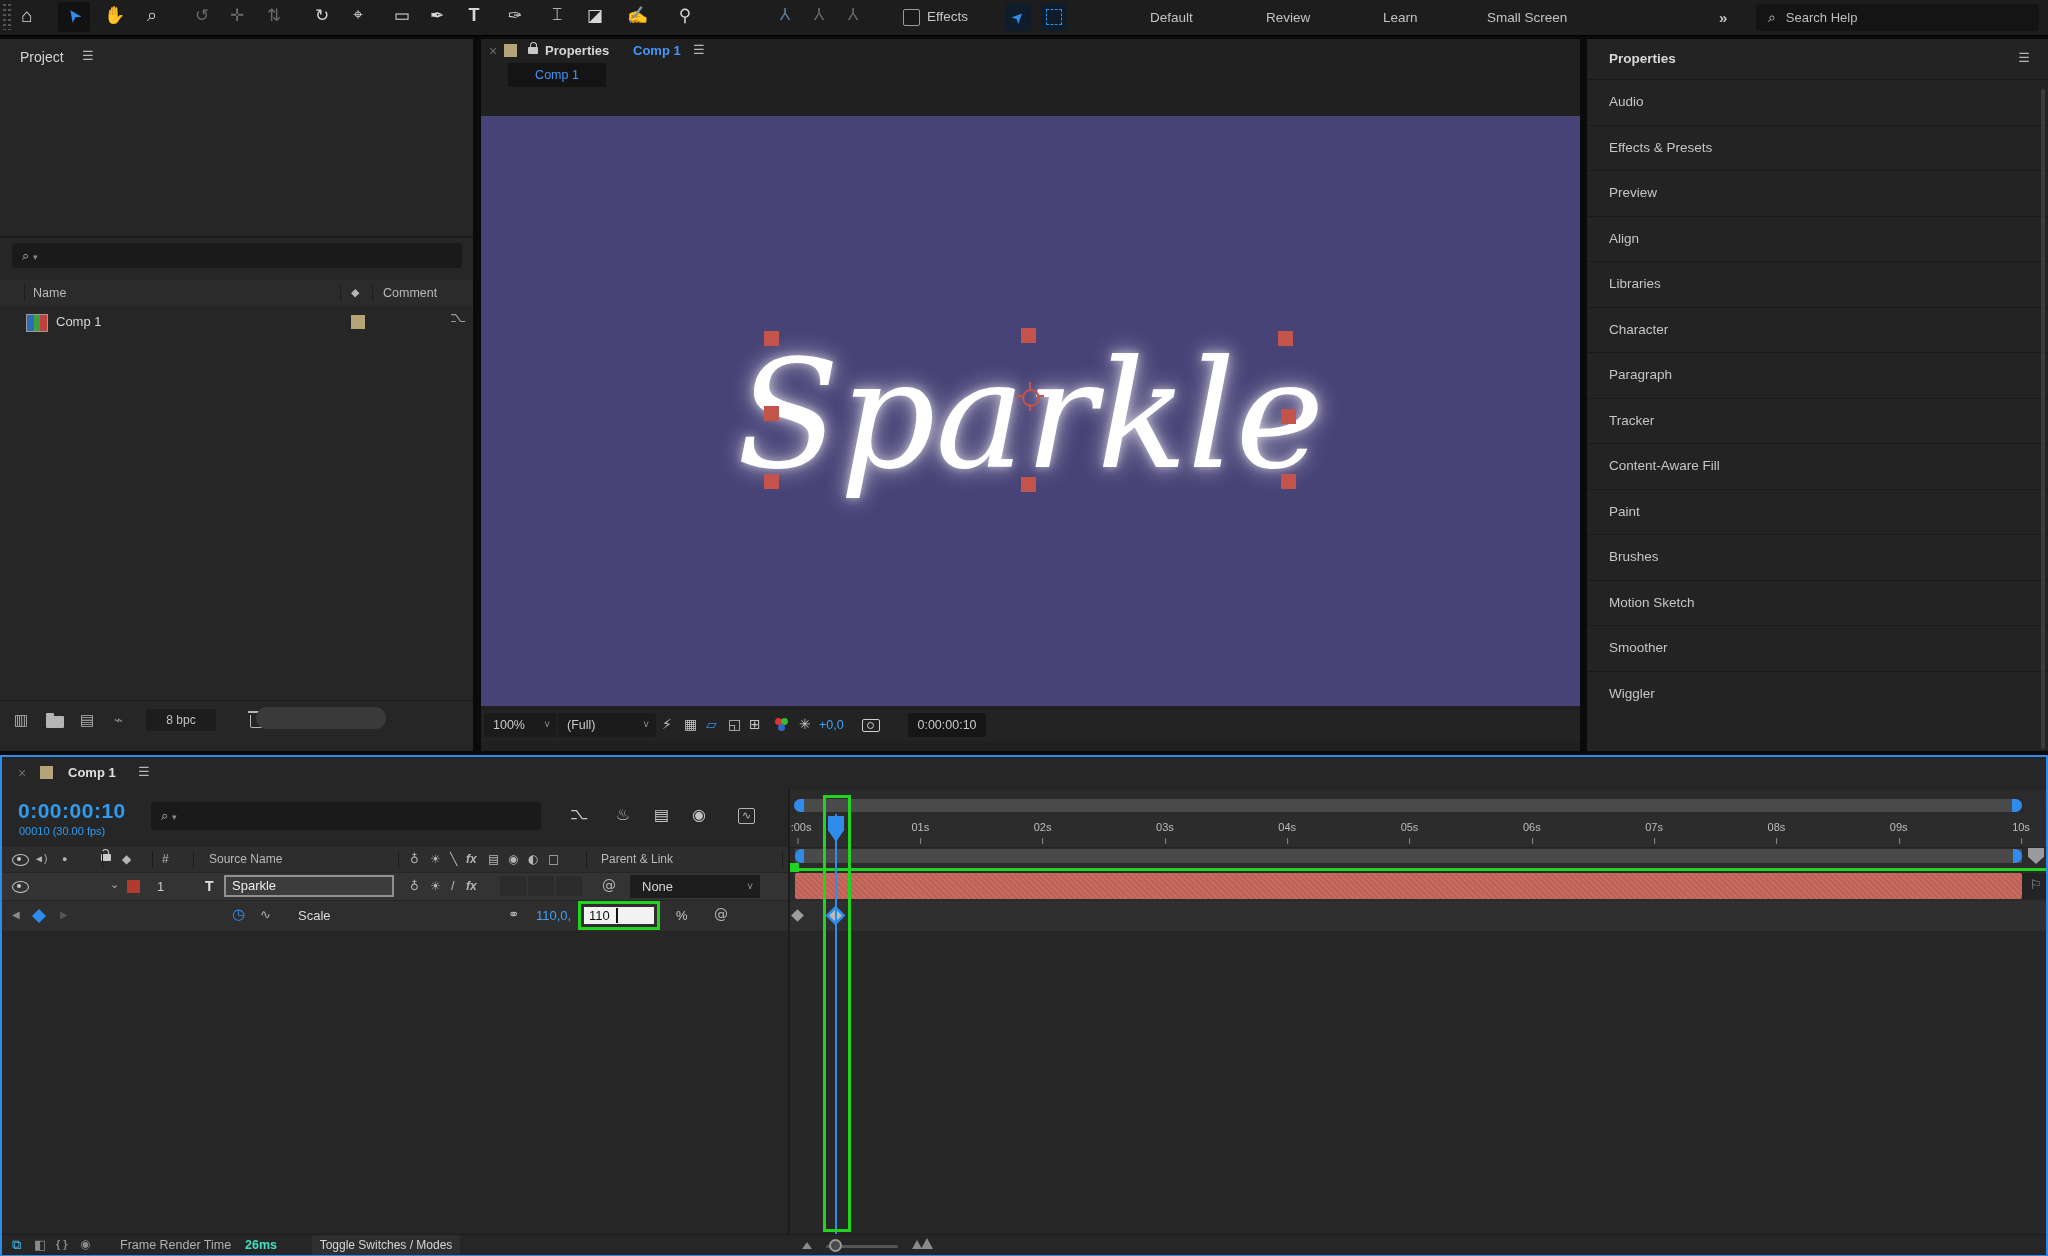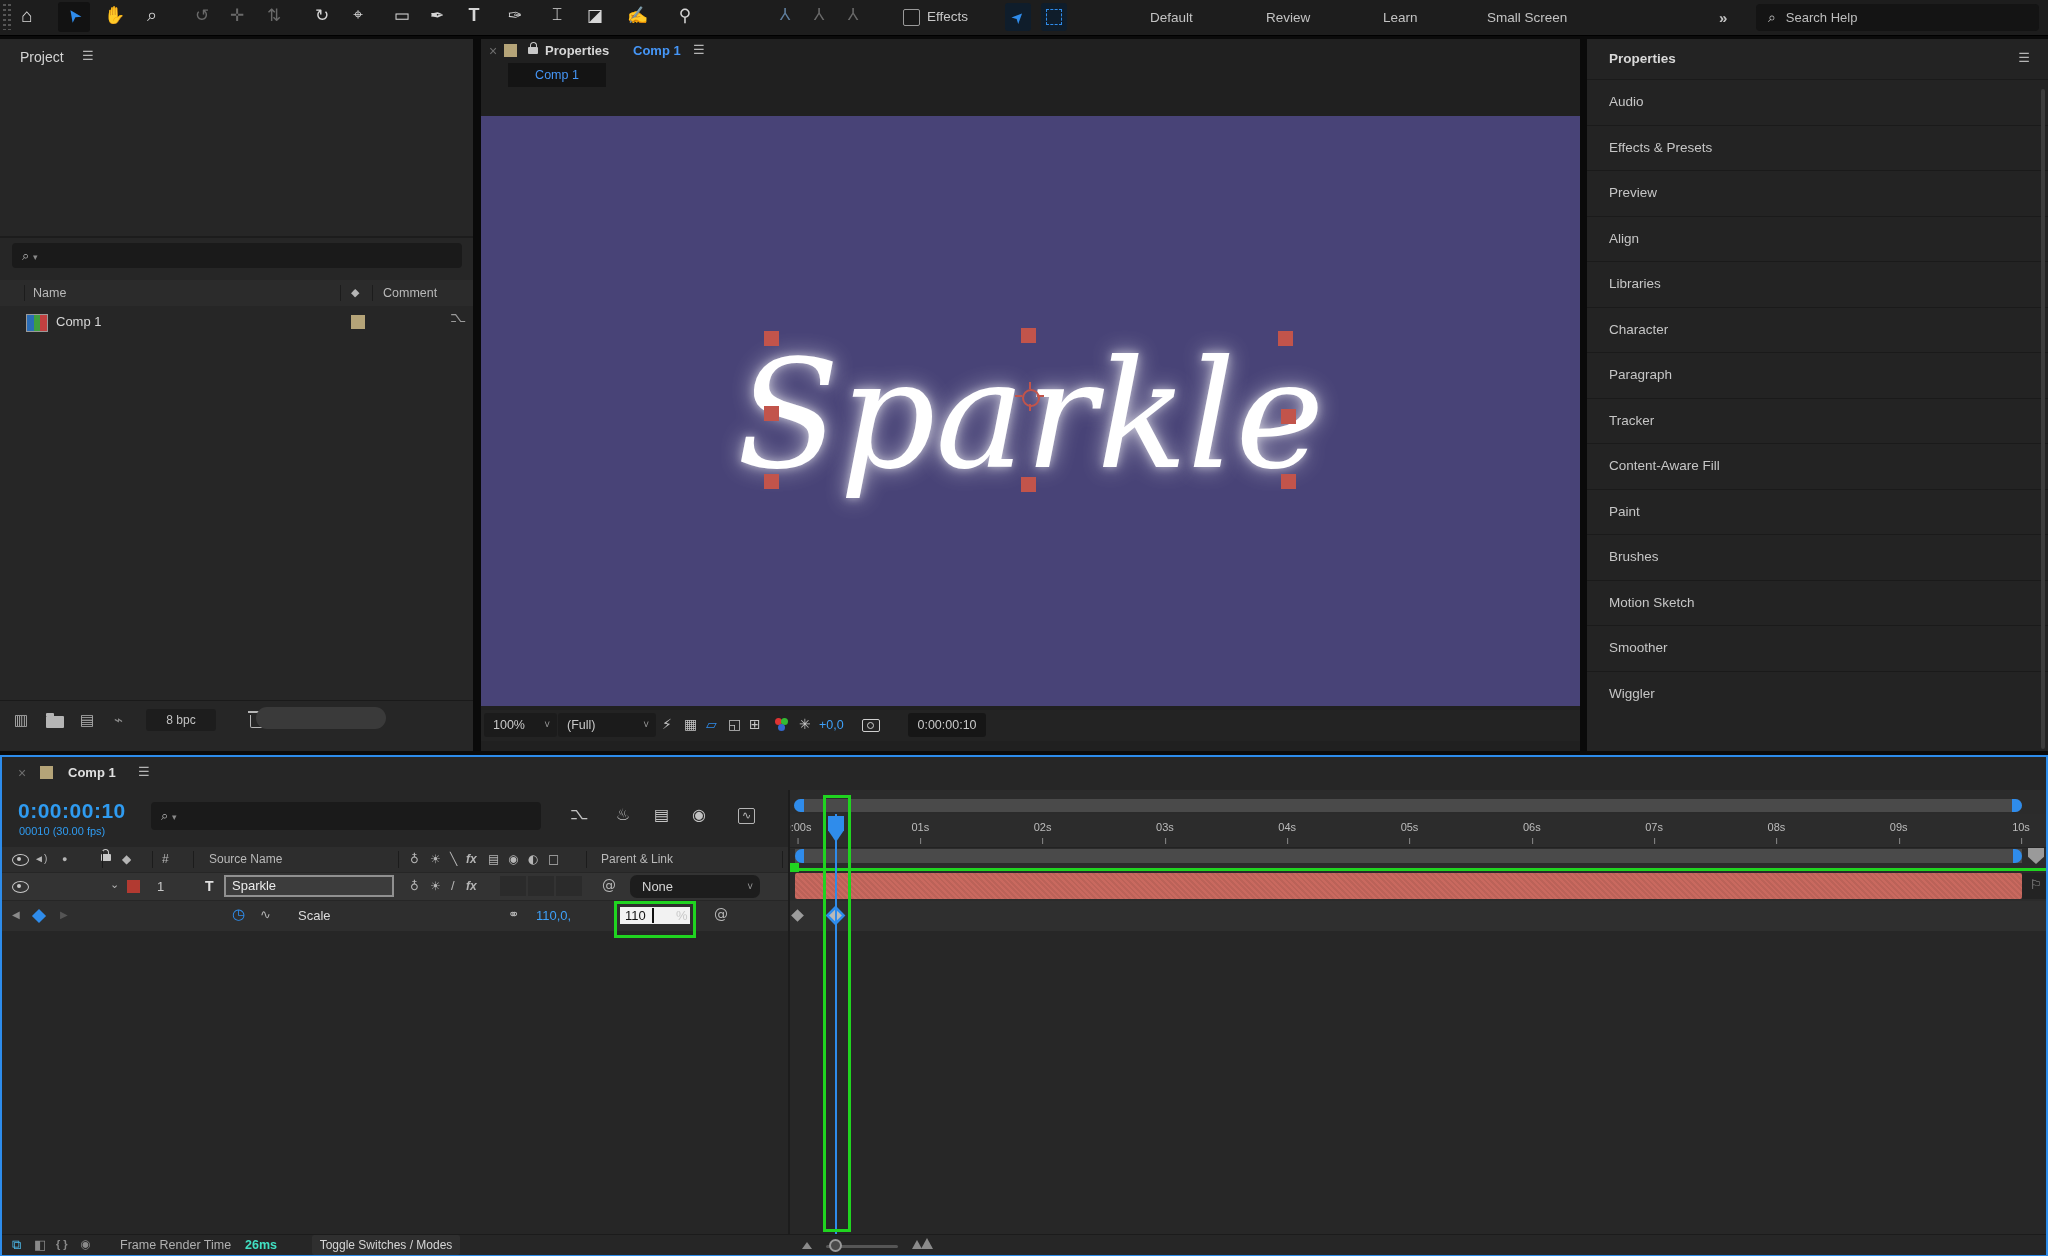--- a/index.html
+++ b/index.html
@@ -275,36 +275,36 @@
         <span style="margin-left:6px;color:#ececec;font-size:13px;line-height:18px;">Sparkle</span>
       </div>
       <span class="abs colicon ico" style="left:408px;top:7px;">♁</span>
       <span class="abs colicon ico" style="left:428px;top:7px;">☀</span>
       <span class="abs colicon" style="left:449px;top:5px;font-size:13px;">/</span>
       <span class="abs colicon" style="left:464px;top:6px;font-style:italic;font-weight:bold;">fx</span>
       <span class="abs" style="left:498px;top:3px;width:26px;height:20px;background:#2b2b2b;"></span>
       <span class="abs" style="left:526px;top:3px;width:26px;height:20px;background:#2b2b2b;"></span>
       <span class="abs" style="left:554px;top:3px;width:26px;height:20px;background:#2b2b2b;"></span>
       <span class="abs ico" style="left:600px;top:5px;color:#b5b5b5;font-size:14px;">@</span>
-      <div class="abs" style="left:628px;top:2px;width:130px;height:23px;background:#1d1d1d;border-radius:7px;line-height:23px;">
+      <div class="abs" style="left:628px;top:2px;width:130px;height:23px;background:#1d1d1d;border-radius:0;line-height:23px;">
         <span style="margin-left:12px;color:#d5d5d5;">None</span>
         <span class="chev">˅</span>
       </div>
     </div>
 
     <div class="abs" style="left:0;top:144px;width:786px;height:30px;background:#2e2e2e;">
       <span class="abs ico" style="left:10px;top:9px;color:#8a8a8a;font-size:10px;">◀</span>
       <span class="abs" style="left:32px;top:10px;width:10px;height:10px;background:#2f8ceb;transform:rotate(45deg);"></span>
       <span class="abs ico" style="left:58px;top:9px;color:#555;font-size:10px;">▶</span>
       <span class="abs ico" style="left:230px;top:6px;color:#2f8ceb;font-size:15px;">◷</span>
       <span class="abs ico" style="left:258px;top:7px;color:#b5b5b5;font-size:13px;">∿</span>
       <span class="abs" style="left:296px;top:7px;color:#dcdcdc;">Scale</span>
       <span class="abs ico" style="left:506px;top:6px;color:#b5b5b5;font-size:14px;">⚭</span>
       <span class="abs" style="left:534px;top:7px;color:#3ea0f8;">110,0,</span>
-      <div class="greenbox" style="left:612px;top:0;width:82px;height:37px;">
+      <div class="greenbox" style="left:576px;top:0;width:82px;height:29px;">
         <div class="abs" style="left:3px;top:3px;width:70px;height:17px;background:#f2f2f2;">
           <span style="margin-left:5px;color:#111;font-size:13px;line-height:17px;">110</span>
           <span class="abs" style="left:32px;top:1px;width:1.5px;height:15px;background:#111;"></span>
         </div>
       </div>
       <span class="abs" style="left:674px;top:7px;color:#c9c9c9;">%</span>
       <span class="abs ico" style="left:618px;top:-22px;"></span>
 
       <span class="abs ico" style="left:712px;top:6px;color:#b5b5b5;font-size:14px;">@</span>
     </div>

